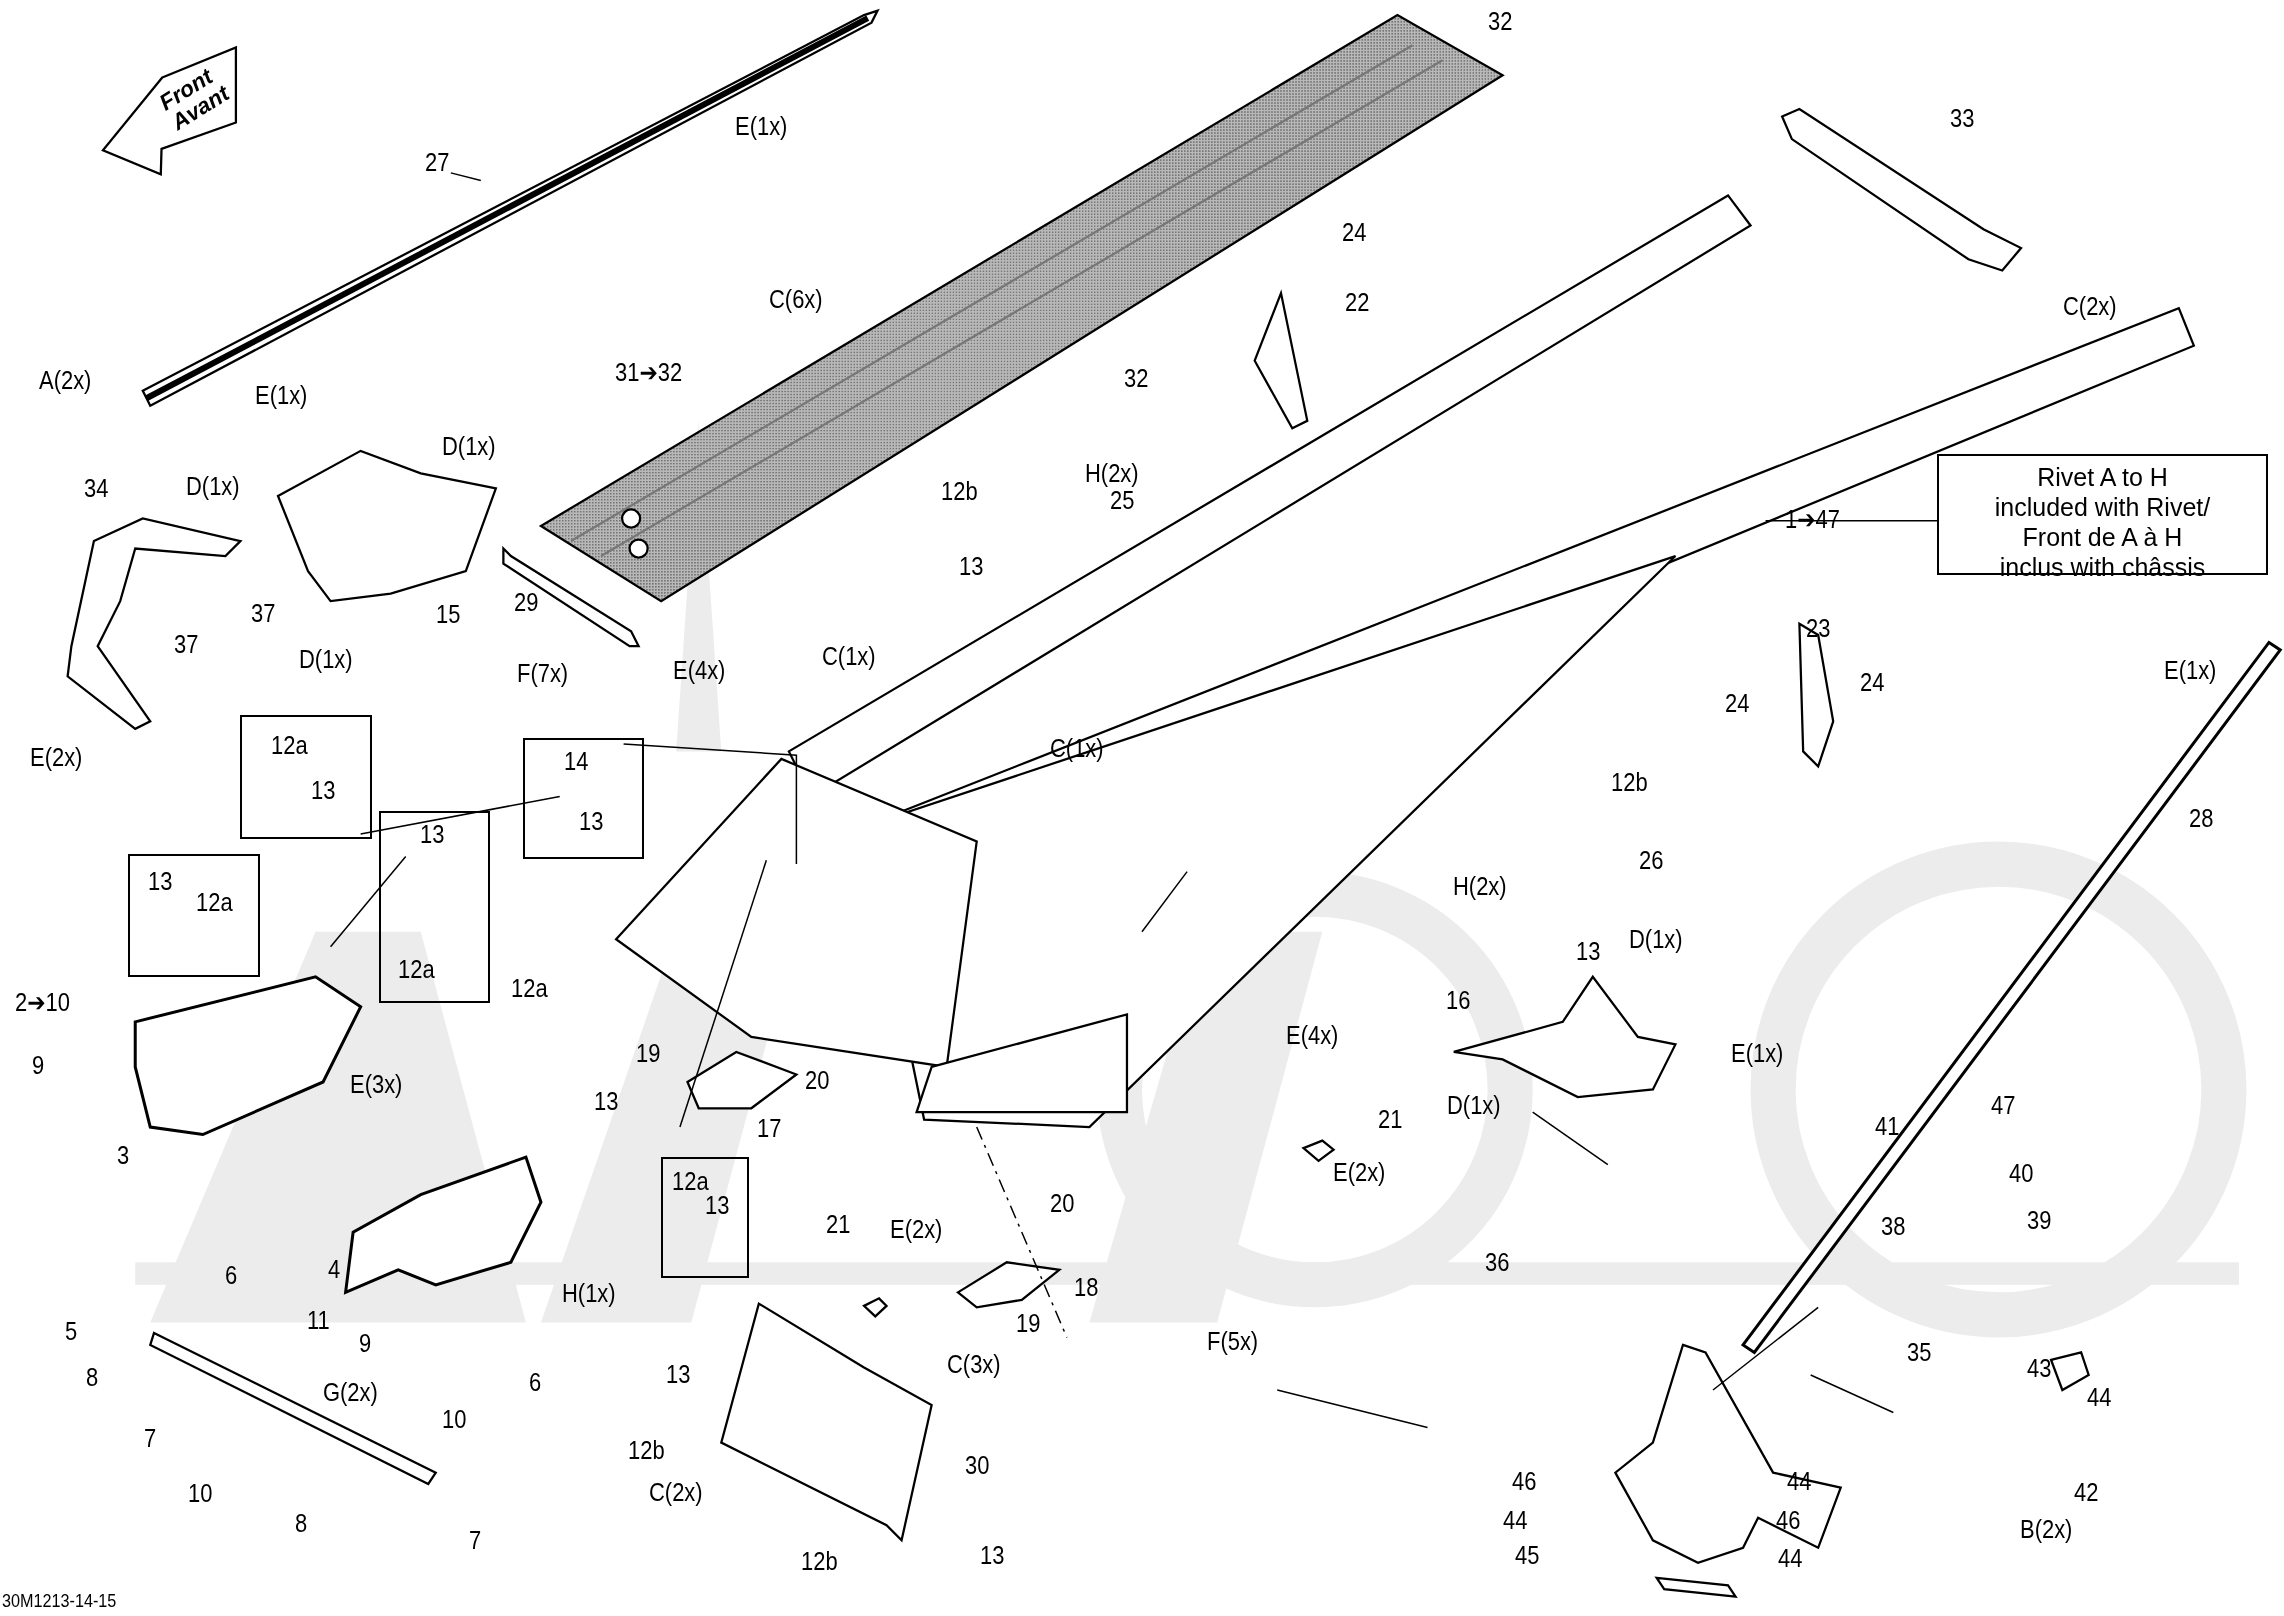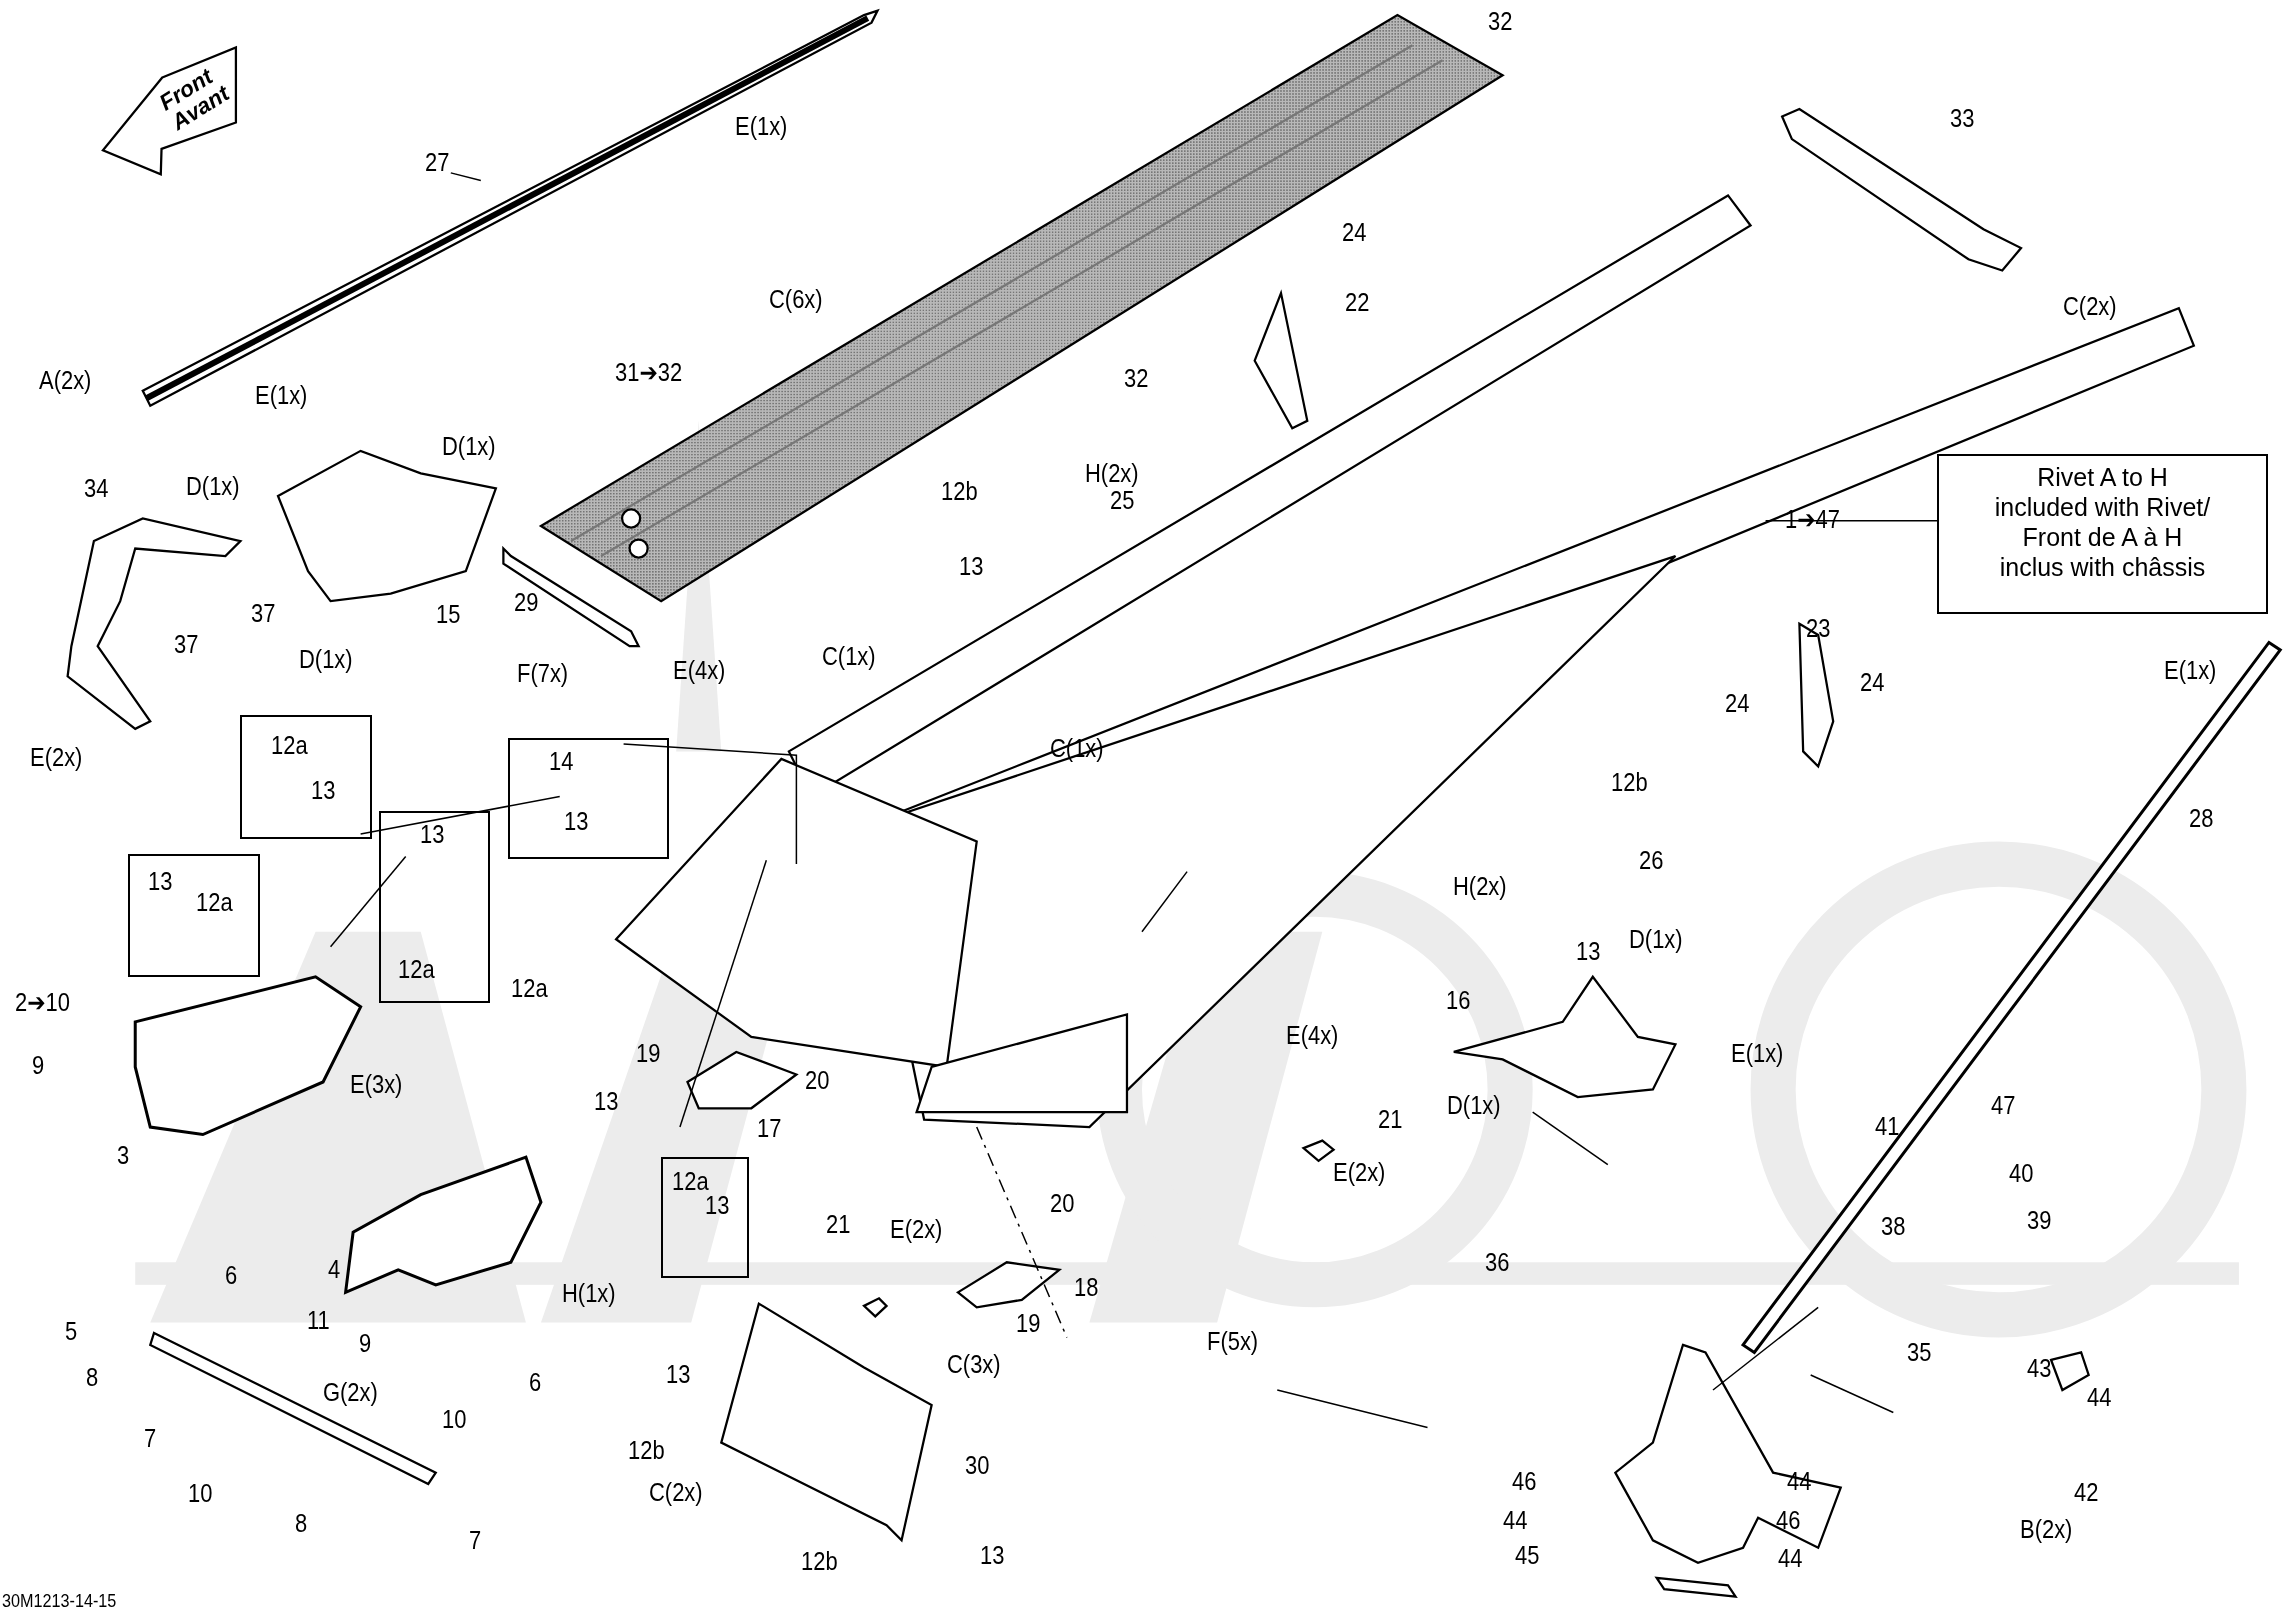--- a/index.html
+++ b/index.html
@@ -4,21 +4,21 @@
 <style>
   html, body { margin:0; padding:0; background:#ffffff; }
   body { width:2284px; height:1617px; position:relative; overflow:hidden;
          font-family:"Liberation Sans", "DejaVu Sans", sans-serif; color:#000; }
   #stage { position:absolute; left:0; top:0; width:2284px; height:1617px; }
   svg#art { position:absolute; left:0; top:0; width:2284px; height:1617px; }
   .lbl { position:absolute; font-size:25.5px; line-height:27px; white-space:nowrap;
          transform:scaleX(0.86); transform-origin:left top; letter-spacing:0px; }
   .inset { position:absolute; border:2.3px solid #000; background:transparent; }
   .inset .lbl { font-size:25.5px; }
-  .note { position:absolute; left:1937px; top:454px; width:331px; height:160px;
+  .note { position:absolute; left:1937px; top:454px; width:331px; height:121px;
           border:2.3px solid #000; background:#fff; text-align:center;
           font-size:25px; line-height:30px; padding-top:6px; box-sizing:border-box; }
   .note div { white-space:nowrap; }
   .front-text { position:absolute; left:156px; top:96px; font-weight:bold; font-style:italic;
           font-size:22.5px; line-height:22.5px; transform:rotate(-32deg); transform-origin:left top; }
   .docid { position:absolute; left:1.5px; top:1591px; font-size:18px; transform:scaleX(0.9);
            transform-origin:left top; }
 </style>
 </head>
 <body>
@@ -133,21 +133,21 @@
   <span class="lbl" style="left:69px;top:60px;">13</span>
 </div>
 <div class="inset" style="left:128px;top:854px;width:128px;height:119px;">
   <span class="lbl" style="left:18px;top:12px;">13</span>
   <span class="lbl" style="left:66px;top:33px;">12a</span>
 </div>
 <div class="inset" style="left:379px;top:811px;width:107px;height:188px;">
   <span class="lbl" style="left:39px;top:7.5px;">13</span>
   <span class="lbl" style="left:16.5px;top:143px;">12a</span>
 </div>
-<div class="inset" style="left:508px;top:738px;width:117px;height:117px;padding-left:40px;">
+<div class="inset" style="left:523px;top:738px;width:117px;height:117px;">
   <span class="lbl" style="left:39px;top:7.5px;">14</span>
   <span class="lbl" style="left:54px;top:68px;">13</span>
 </div>
 <div class="inset" style="left:661px;top:1157px;width:84px;height:117px;">
   <span class="lbl" style="left:9px;top:9px;">12a</span>
   <span class="lbl" style="left:42px;top:33px;">13</span>
 </div>
 
 <span class="lbl" style="left:425px;top:149px">27</span>
 <span class="lbl" style="left:735px;top:113px">E(1x)</span>

